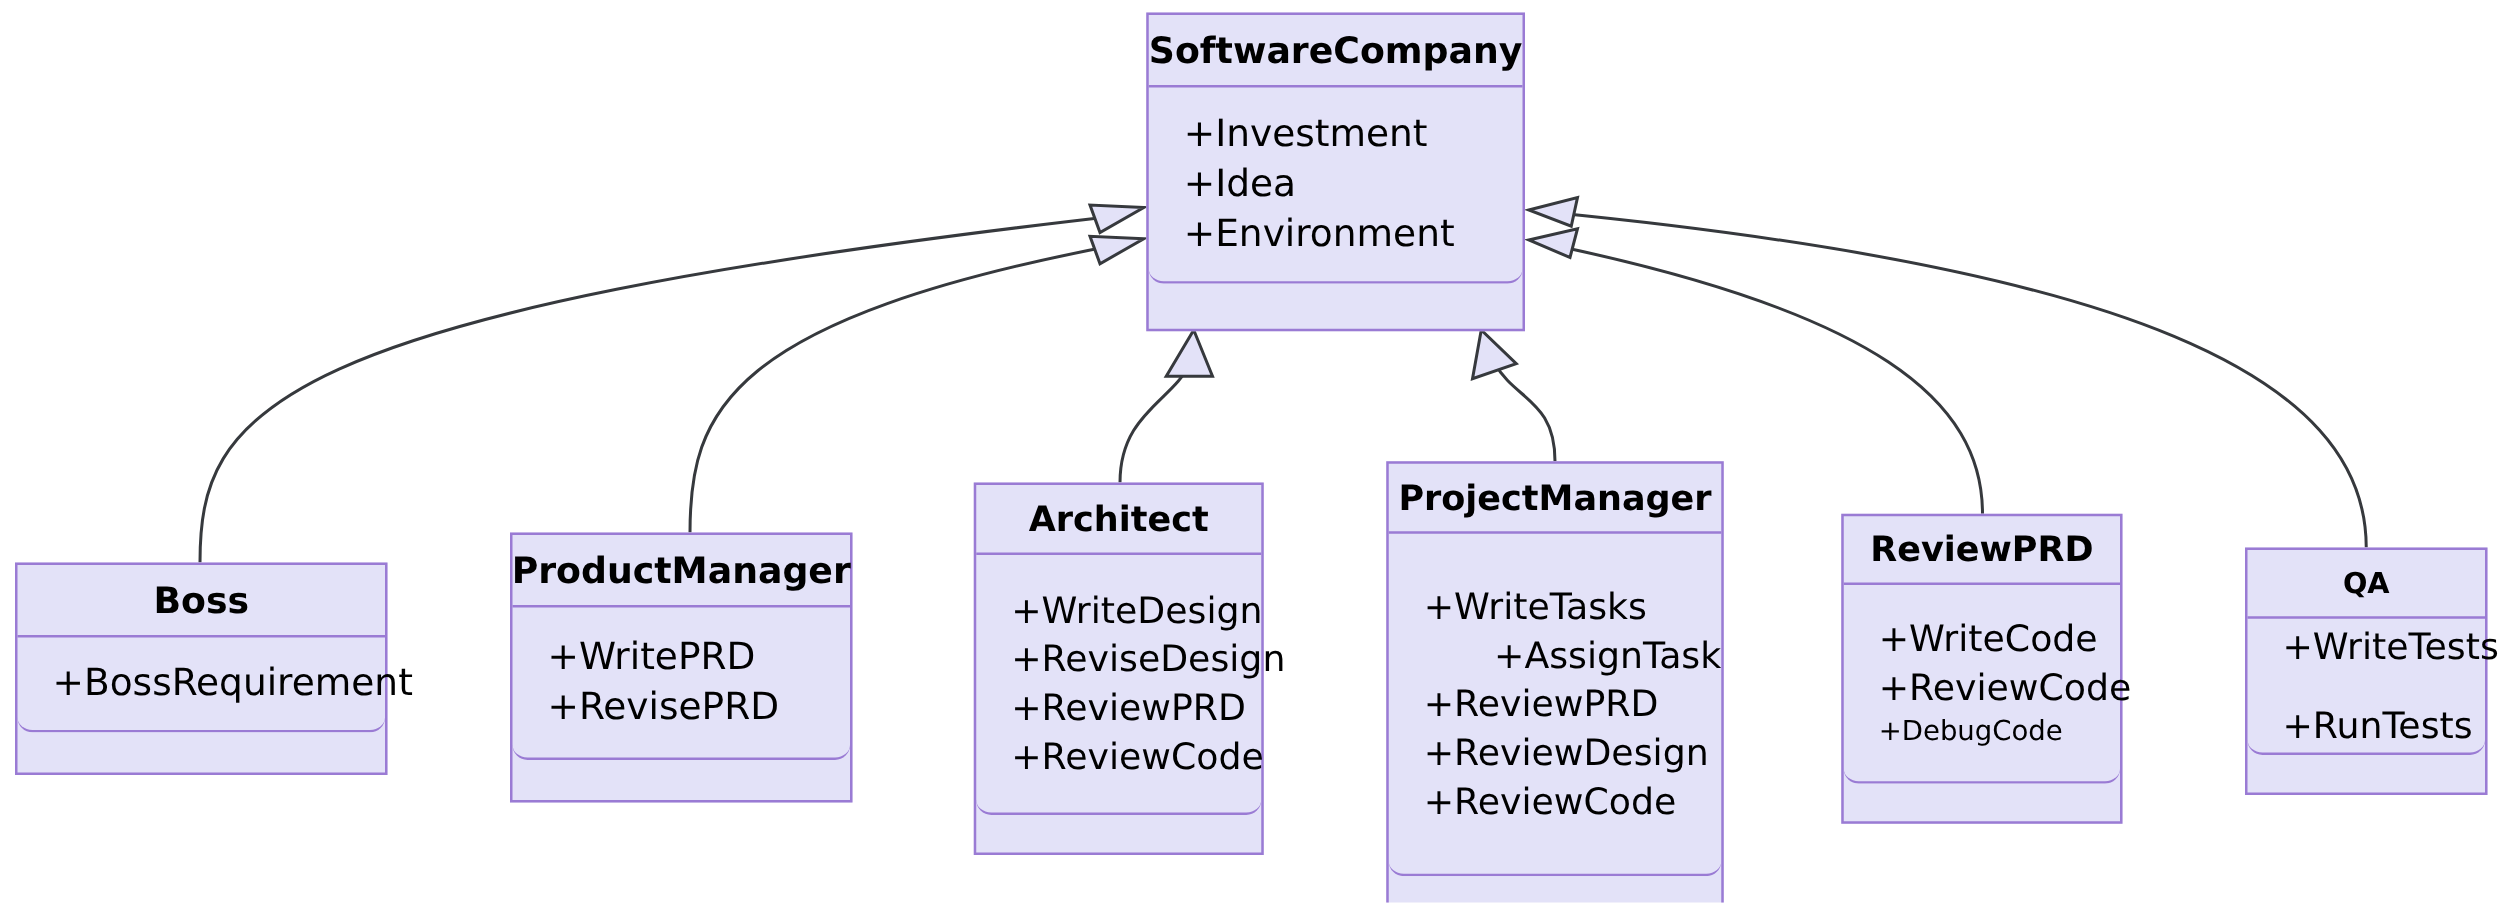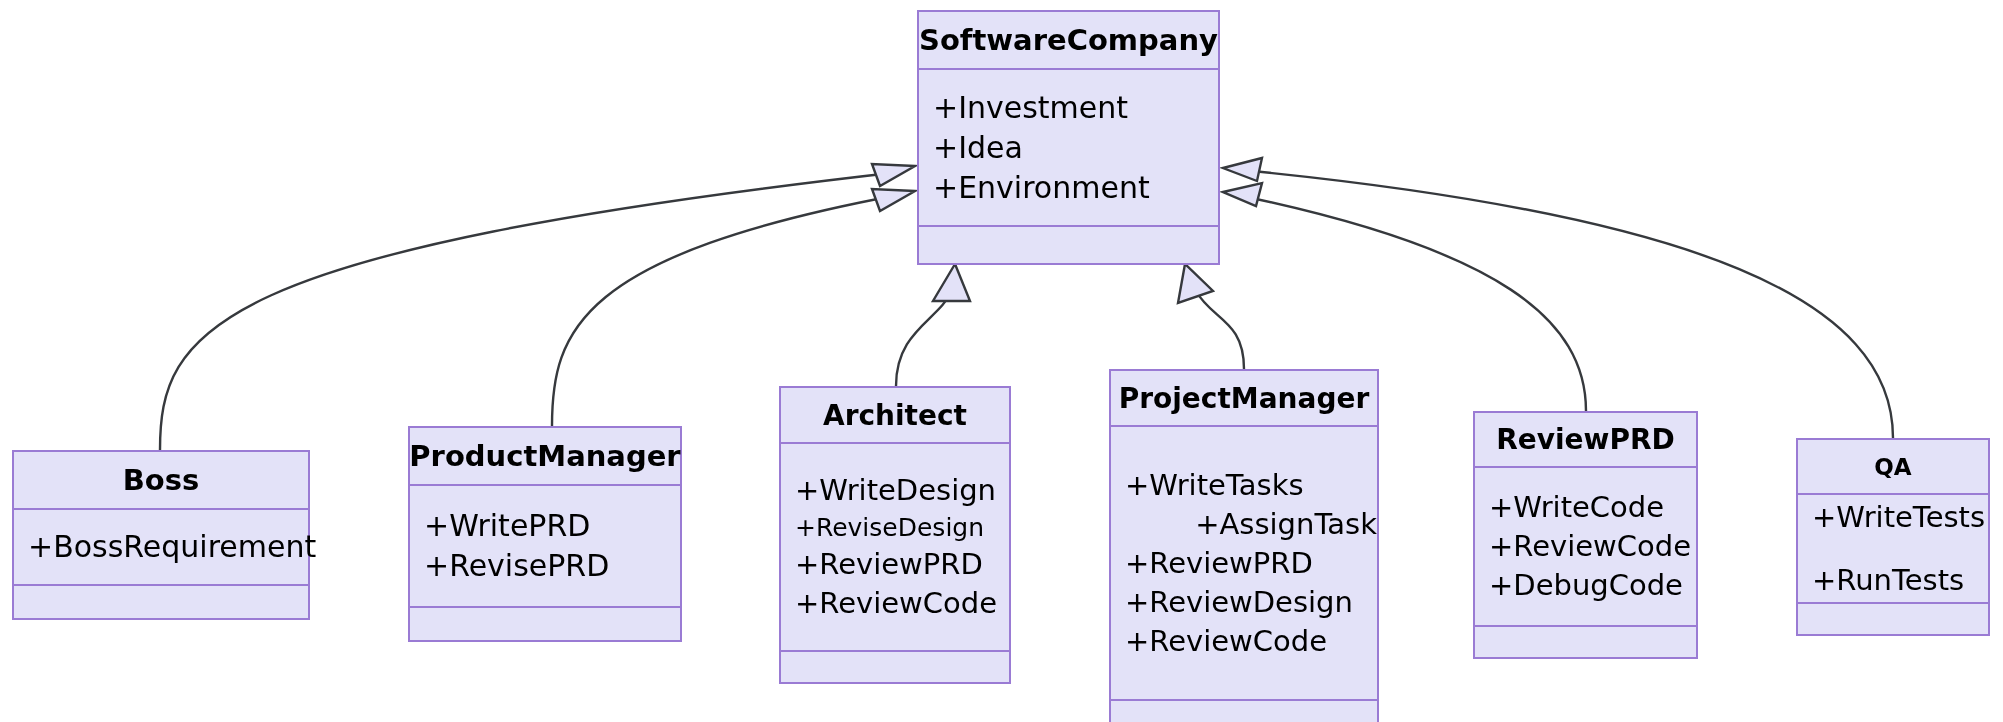--- a/index.html
+++ b/index.html
@@ -46,21 +46,22 @@
     align-items: center;
     justify-content: center;
   }
   .class-members {
     flex: 1 1 auto;
     box-sizing: border-box;
     border-bottom: 2px solid #9a7bd4;
     display: flex;
     flex-direction: column;
     justify-content: center;
-    padding-left: 14px;
+    padding-left: 28px;
+    border-radius: 12px;
   }
   .member-row {
     color: #000000;
     white-space: nowrap;
     line-height: 1.0;
   }
   .class-methods {
     box-sizing: border-box;
   }
 </style>
@@ -125,21 +126,21 @@
         <div class="class-members" style="border-bottom-color: rgb(154, 123, 212);">
           <div class="member-row" style="font-size: 30px; padding: 5px 0px;">+WritePRD</div>
           <div class="member-row" style="font-size: 30px; padding: 5px 0px;">+RevisePRD</div>
         </div>
         <div class="class-methods" style="height: 32px;"></div>
       </div>
       <div class="uml-class" style="left: 779px; top: 386px; width: 232px; height: 298px; background: rgb(227, 226, 248); border-color: rgb(154, 123, 212);">
         <div class="class-title" style="height: 56px; font-size: 28px; border-bottom-color: rgb(154, 123, 212);">Architect</div>
         <div class="class-members" style="border-bottom-color: rgb(154, 123, 212);">
           <div class="member-row" style="font-size: 29px; padding: 5px 0px;">+WriteDesign</div>
-          <div class="member-row" style="font-size: 25px; padding: 5px 0px;">+ReviseDesign</div>
+          <div class="member-row" style="font-size: 29px; padding: 5px 0px;">+ReviseDesign</div>
           <div class="member-row" style="font-size: 29px; padding: 5px 0px;">+ReviewPRD</div>
           <div class="member-row" style="font-size: 29px; padding: 5px 0px;">+ReviewCode</div>
         </div>
         <div class="class-methods" style="height: 30px;"></div>
       </div>
       <div class="uml-class" style="left: 1109px; top: 369px; width: 270px; height: 364px; background: rgb(227, 226, 248); border-color: rgb(154, 123, 212);">
         <div class="class-title" style="height: 56px; font-size: 28px; border-bottom-color: rgb(154, 123, 212);">ProjectManager</div>
         <div class="class-members" style="border-bottom-color: rgb(154, 123, 212);">
           <div class="member-row" style="font-size: 29px; padding: 5px 0px;">+WriteTasks</div>
           <div class="member-row" style="font-size: 29px; padding: 5px 0px; text-align: right;">+AssignTask</div>
@@ -147,21 +148,21 @@
           <div class="member-row" style="font-size: 29px; padding: 5px 0px;">+ReviewDesign</div>
           <div class="member-row" style="font-size: 29px; padding: 5px 0px;">+ReviewCode</div>
         </div>
         <div class="class-methods" style="height: 30px;"></div>
       </div>
       <div class="uml-class" style="left: 1473px; top: 411px; width: 225px; height: 248px; background: rgb(227, 226, 248); border-color: rgb(154, 123, 212);">
         <div class="class-title" style="height: 55px; font-size: 28px; border-bottom-color: rgb(154, 123, 212);">ReviewPRD</div>
         <div class="class-members" style="border-bottom-color: rgb(154, 123, 212);">
           <div class="member-row" style="font-size: 29px; padding: 5px 0px;">+WriteCode</div>
           <div class="member-row" style="font-size: 29px; padding: 5px 0px;">+ReviewCode</div>
-          <div class="member-row" style="font-size: 29px; padding: 5px 0px;">+DebugCode</div>
+          <div class="member-row" style="font-size: 22px; padding: 5px 0px;">+DebugCode</div>
         </div>
         <div class="class-methods" style="height: 30px;"></div>
       </div>
       <div class="uml-class" style="left: 1796px; top: 438px; width: 194px; height: 198px; background: rgb(227, 226, 248); border-color: rgb(154, 123, 212);">
         <div class="class-title" style="height: 55px; font-size: 23px; border-bottom-color: rgb(154, 123, 212);">QA</div>
         <div class="class-members" style="border-bottom-color: rgb(154, 123, 212); gap: 24px;">
           <div class="member-row" style="font-size: 29px; padding: 5px 0px;">+WriteTests</div>
           <div class="member-row" style="font-size: 29px; padding: 5px 0px;">+RunTests</div>
         </div>
         <div class="class-methods" style="height: 30px;"></div>

